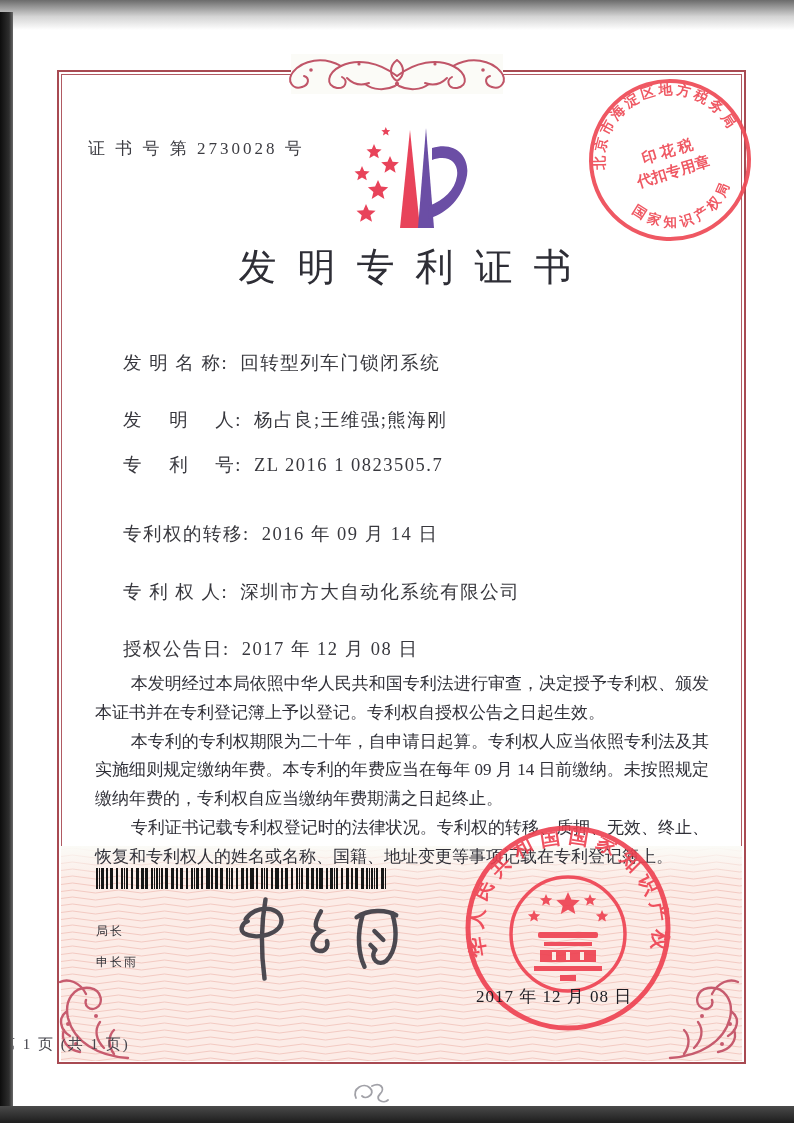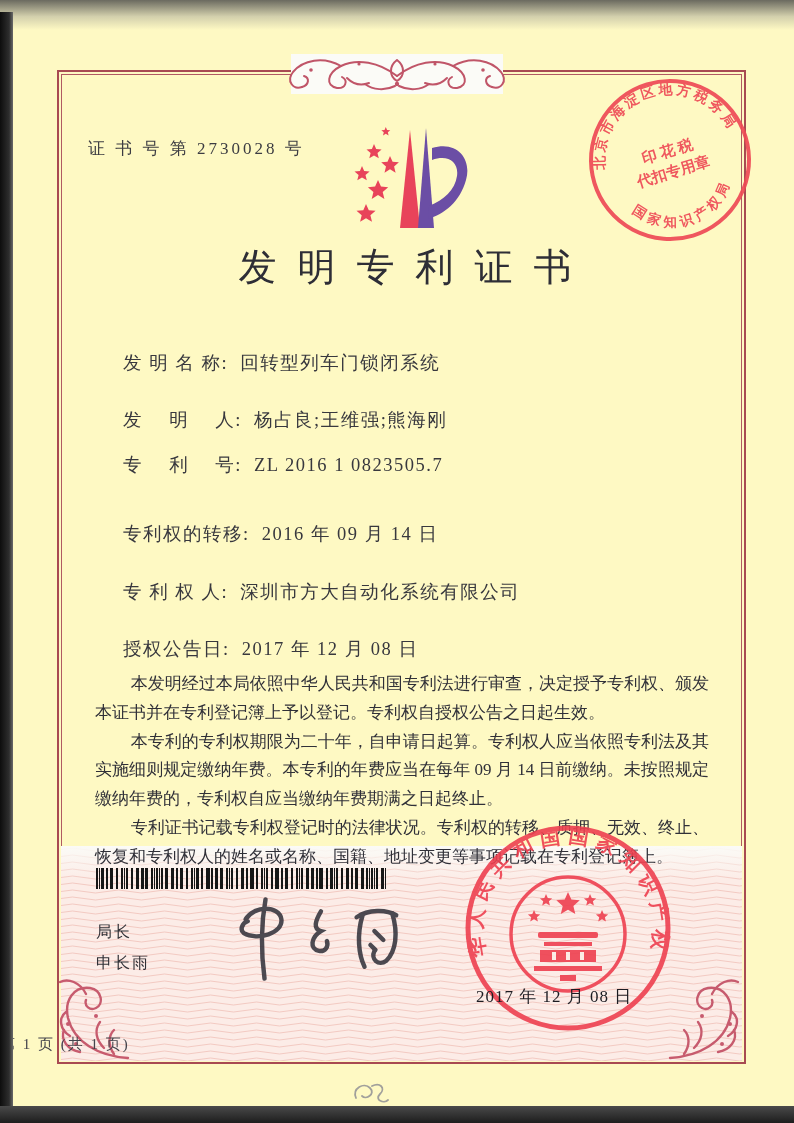--- a/index.html
+++ b/index.html
@@ -1,19 +1,19 @@
 <!DOCTYPE html>
 <html><head>
 <meta charset="utf-8">
 <style>
   * { margin:0; padding:0; box-sizing:border-box; }
   html,body { width:794px; height:1123px; background:#e9e9e9; }
   #page {
     position:relative; width:794px; height:1123px; overflow:hidden;
-    background:#fef9c3;
+    background:#ffffff;
     font-family:"Liberation Serif","DejaVu Serif",serif;
     color:#33333a;
   }
   
   .scan-left { position:absolute; left:0; top:12px; width:13px; height:1111px;
     background:linear-gradient(90deg,#0d0d0d,#2e2e2e 70%,#6a6a6a); z-index:40; }
   .scan-top { position:absolute; left:0; top:0; width:794px; height:30px;
     background:linear-gradient(180deg,rgba(70,70,70,.8),rgba(130,130,130,.35) 55%,rgba(200,200,200,0)); z-index:39; }
   .scan-bottom { position:absolute; left:0; top:1106px; width:794px; height:17px;
     background:linear-gradient(180deg,#4a4a4a,#1d1d1d); z-index:40; }
@@ -41,21 +41,21 @@
   .body-text { position:absolute; left:95px; top:670px; width:614px; z-index:10;
     font-size:17px; line-height:28.8px; text-align:justify; color:#303038; }
   .body-text p { text-indent:2.1em; }
   
   .barcode { position:absolute; left:96px; top:868px; width:290px; height:21px; z-index:12;
     background-image:
       repeating-linear-gradient(90deg,#161616 0 2px,transparent 2px 5px),
       repeating-linear-gradient(90deg,#161616 0 1px,transparent 1px 7px),
       repeating-linear-gradient(90deg,transparent 0 3px,#161616 3px 4px,transparent 4px 11px); }
   .director { position:absolute; left:96px; top:916px; z-index:12;
-    font-family:"Liberation Sans","DejaVu Sans",sans-serif; font-size:16px; line-height:31px;
+    font-family:"Liberation Sans","DejaVu Sans",sans-serif; font-size:12px; line-height:31px;
     color:#2f2f35; letter-spacing:2px; }
   .signature { position:absolute; left:218px; top:893px; z-index:12; }
   .seal { position:absolute; left:462px; top:822px; z-index:11; opacity:.9; }
   .seal-date { position:absolute; left:476px; top:985px; z-index:13; font-size:17px;
     letter-spacing:1px; color:#1c1c22; white-space:nowrap; }
   .page-footer { position:absolute; left:0; top:1035px; width:794px; text-align:left;
     z-index:12; font-size:15px; letter-spacing:2px; color:#44444c; }
   
   .ornament-top { position:absolute; left:277px; top:48px; z-index:8; }
   .corner-bl { position:absolute; left:56px; top:972px; z-index:9; }

